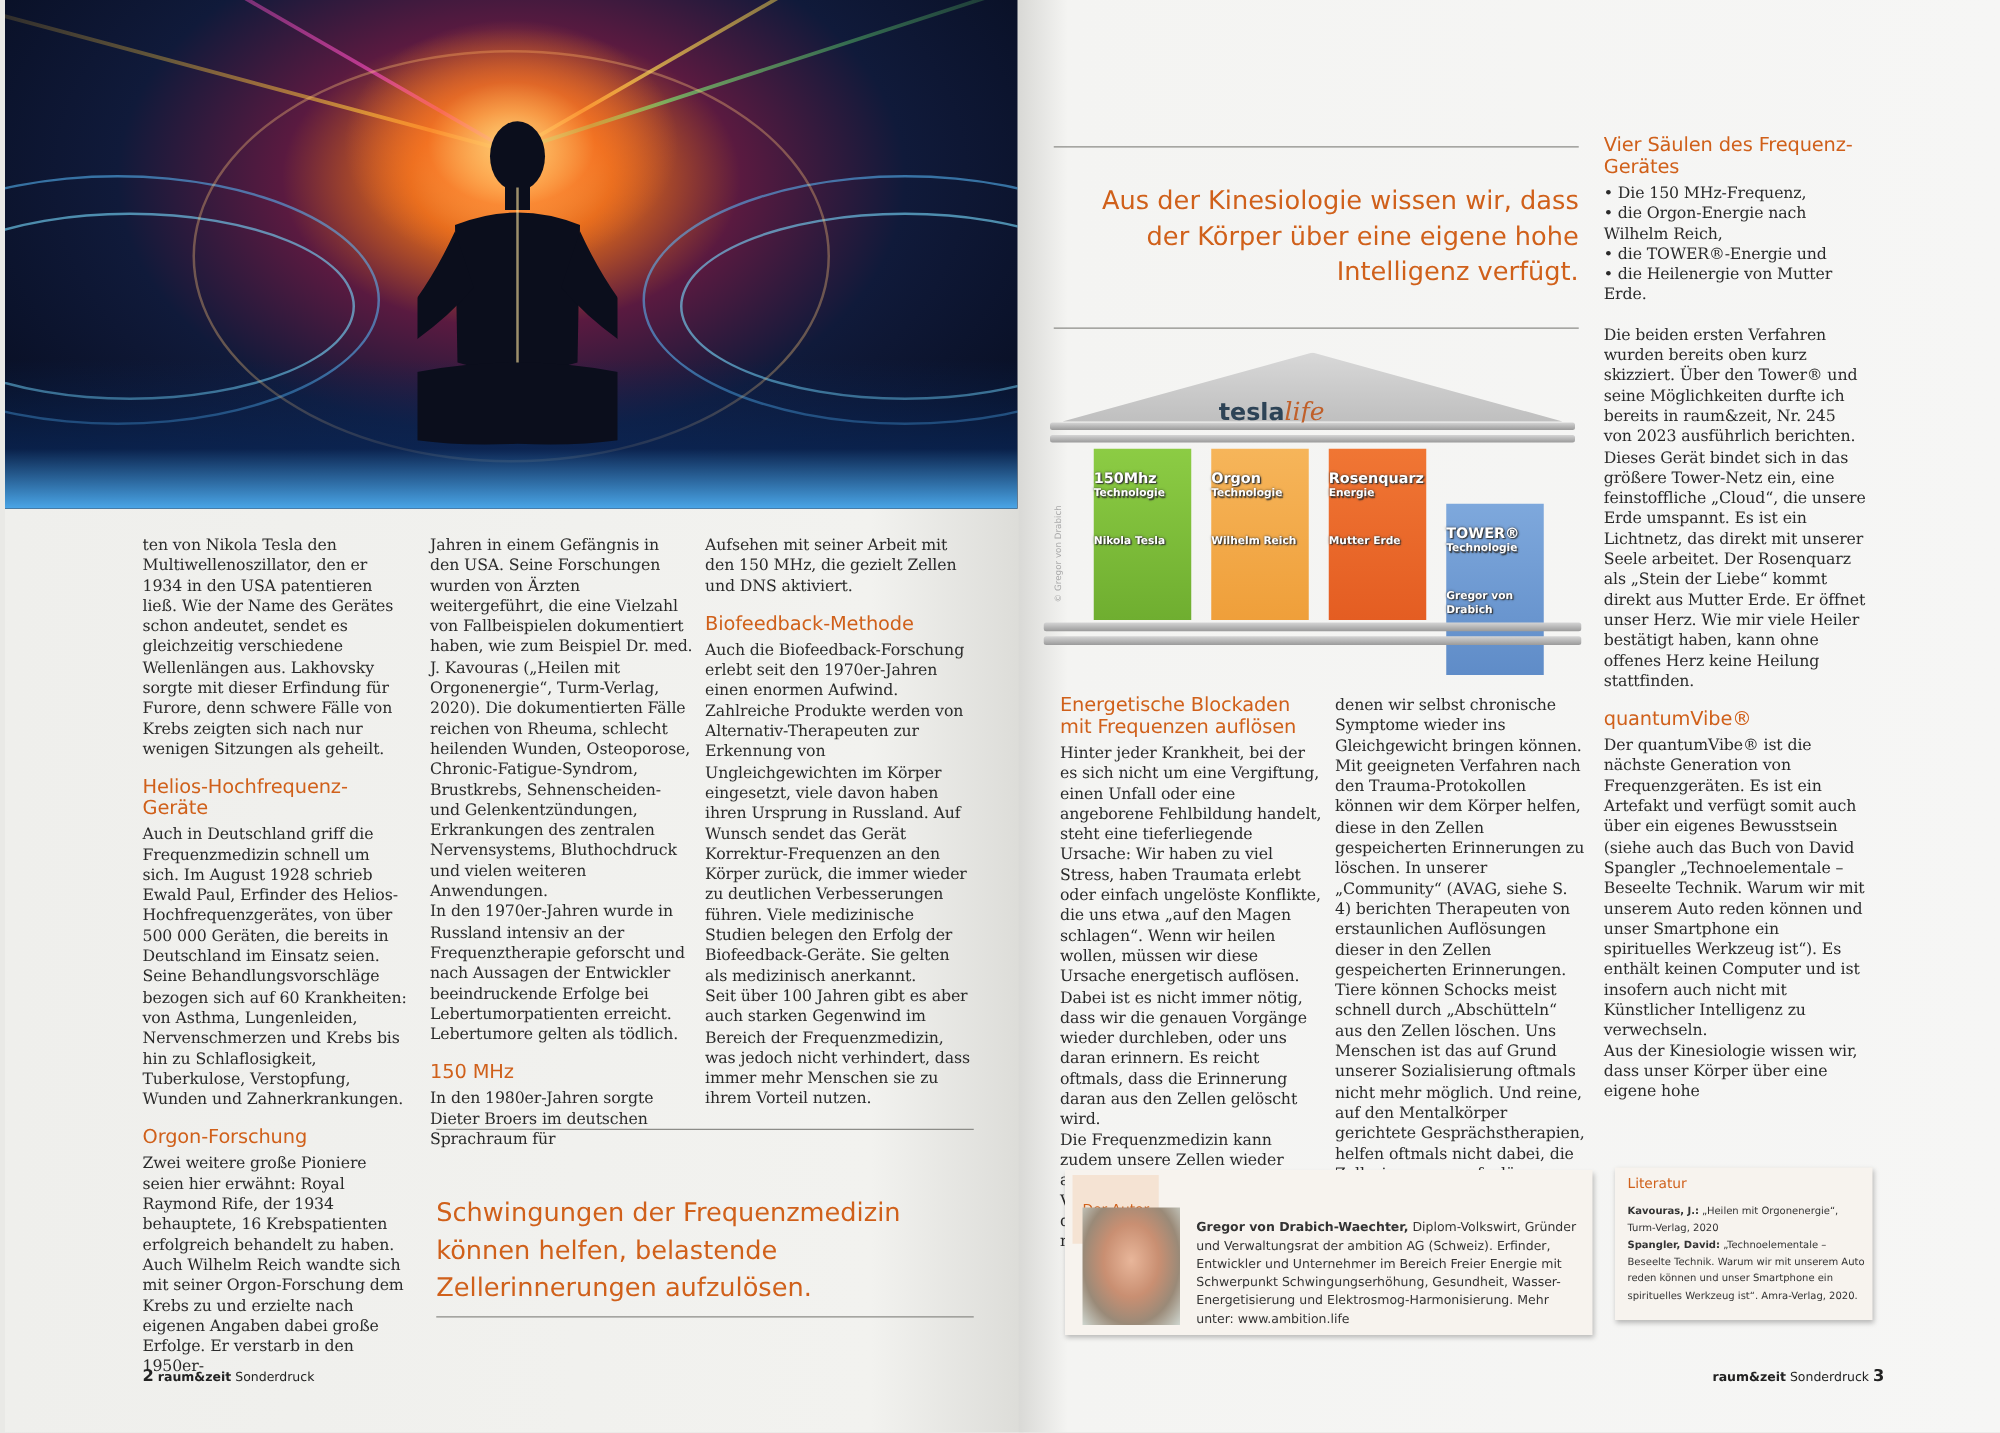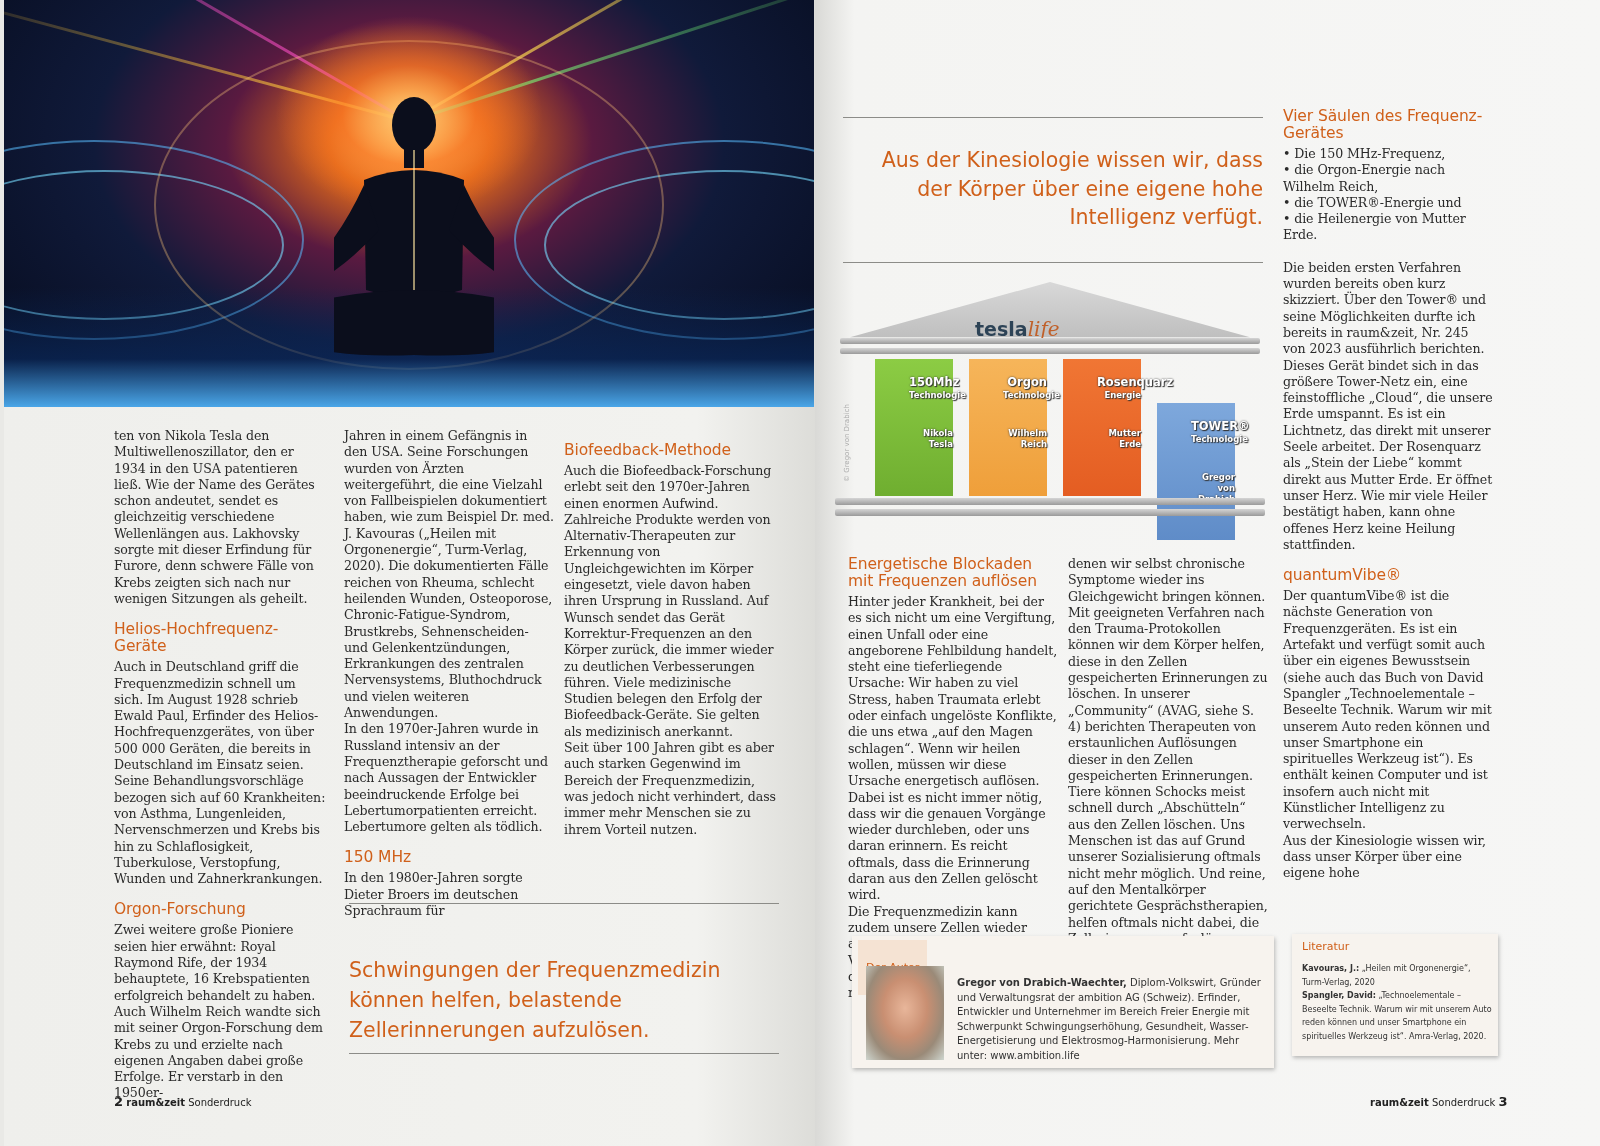--- a/index.html
+++ b/index.html
@@ -30,22 +30,22 @@
   .rule { position: absolute; height: 1px; background: #8c8c88; }
 
   .footer { position: absolute; font-family: "DejaVu Sans", sans-serif; font-size: 10px; color: #222; }
   .footer b { font-size: 13px; }
 
   
   .temple { position: absolute; left: 835px; top: 282px; width: 430px; height: 245px; }
   .roof { position: absolute; left: 15px; top: 0; width: 400px; height: 60px;
     clip-path: polygon(50% 0, 100% 92%, 0 92%); background: linear-gradient(180deg, #d8d8d8, #bdbdbd); }
   .beam { position: absolute; height: 6px; background: linear-gradient(180deg,#d5d5d5,#9a9a9a); border-radius: 2px; }
-  .pillar { position: absolute; top: 77px; width: 78px; height: 137px; color: #fff; text-align: right;
-    font-family: "DejaVu Sans", sans-serif; font-weight: bold; text-shadow: 0 0 2px #333, 1px 1px 1px #333; padding-left: 34px; }
+  .pillar { position: absolute; top: 77px; width: 78px; height: 137px; color: #fff; text-align: left;
+    font-family: "DejaVu Sans", sans-serif; font-weight: bold; text-shadow: 0 0 2px #333, 1px 1px 1px #333; }
   .pillar .t1 { font-size: 11.5px; margin-top: 16px; }
   .pillar .t2 { font-size: 8.5px; margin-top: 1px; }
   .pillar .t3 { font-size: 8.5px; margin-top: 28px; line-height: 11px; }
   .logo { position: absolute; left: 140px; top: 35px; font-family: "DejaVu Sans", sans-serif; font-weight: bold; font-size: 19px; color: #2d4356; }
   .logo .life { font-family: "DejaVu Serif", serif; font-style: italic; font-weight: normal; color: #c0602a; font-size: 20px; }
   .copyright { position: absolute; left: -2px; top: 120px; transform: rotate(-90deg); transform-origin: 0 0;
     font-family: "DejaVu Sans", sans-serif; font-size: 7px; color: #aaa; white-space: nowrap; }
 
   .box { position: absolute; background: #f7f3ee; box-shadow: 1px 2px 4px rgba(0,0,0,.25); }
   .box-tag { position: absolute; font-family: "DejaVu Sans", sans-serif; color: #d0601a; font-size: 11px; }
@@ -90,20 +90,21 @@
   </div>
 
   <div class="col" style="left:340px; top:428px; width:210px;">
     <p>Jahren in einem Gefängnis in den USA. Seine Forschungen wurden von Ärzten weitergeführt, die eine Vielzahl von Fallbeispielen dokumentiert haben, wie zum Beispiel Dr. med. J. Kavouras („Heilen mit Orgonenergie“, Turm-Verlag, 2020). Die dokumentierten Fälle reichen von Rheuma, schlecht heilenden Wunden, Osteoporose, Chronic-Fatigue-Syndrom, Brustkrebs, Sehnenscheiden- und Gelenkentzündungen, Erkrankungen des zentralen Nervensystems, Bluthochdruck und vielen weiteren Anwendungen.</p>
     <p>In den 1970er-Jahren wurde in Russland intensiv an der Frequenztherapie geforscht und nach Aussagen der Entwickler beeindruckende Erfolge bei Lebertumorpatienten erreicht. Lebertumore gelten als tödlich.</p>
     <h3 class="sub">150 MHz</h3>
     <p>In den 1980er-Jahren sorgte Dieter Broers im deutschen Sprachraum für</p>
   </div>
 
   <div class="col" style="left:560px; top:428px; width:212px;">
+    <p>Aufsehen mit seiner Arbeit mit den 150 MHz, die gezielt Zellen und DNS aktiviert.</p>
     <h3 class="sub">Biofeedback-Methode</h3>
     <p>Auch die Biofeedback-Forschung erlebt seit den 1970er-Jahren einen enormen Aufwind. Zahlreiche Produkte werden von Alternativ-Therapeuten zur Erkennung von Ungleichgewichten im Körper eingesetzt, viele davon haben ihren Ursprung in Russland. Auf Wunsch sendet das Gerät Korrektur-Frequenzen an den Körper zurück, die immer wieder zu deutlichen Verbesserungen führen. Viele medizinische Studien belegen den Erfolg der Biofeedback-Geräte. Sie gelten als medizinisch anerkannt.</p>
     <p>Seit über 100 Jahren gibt es aber auch starken Gegenwind im Bereich der Frequenzmedizin, was jedoch nicht verhindert, dass immer mehr Menschen sie zu ihrem Vorteil nutzen.</p>
   </div>
 
   <div class="rule" style="left:345px; top:903px; width:430px;"></div>
   <div class="pullquote" style="left:345px; top:938px; width:430px; font-size:20.5px; line-height:30px;margin-top:17px;">Schwingungen der Frequenzmedizin können helfen, belastende Zellerinnerungen aufzulösen.</div>
   <div class="rule" style="left:345px; top:1053px; width:430px;"></div>
 
   <div class="footer" style="left:110px; top:1094px;">

